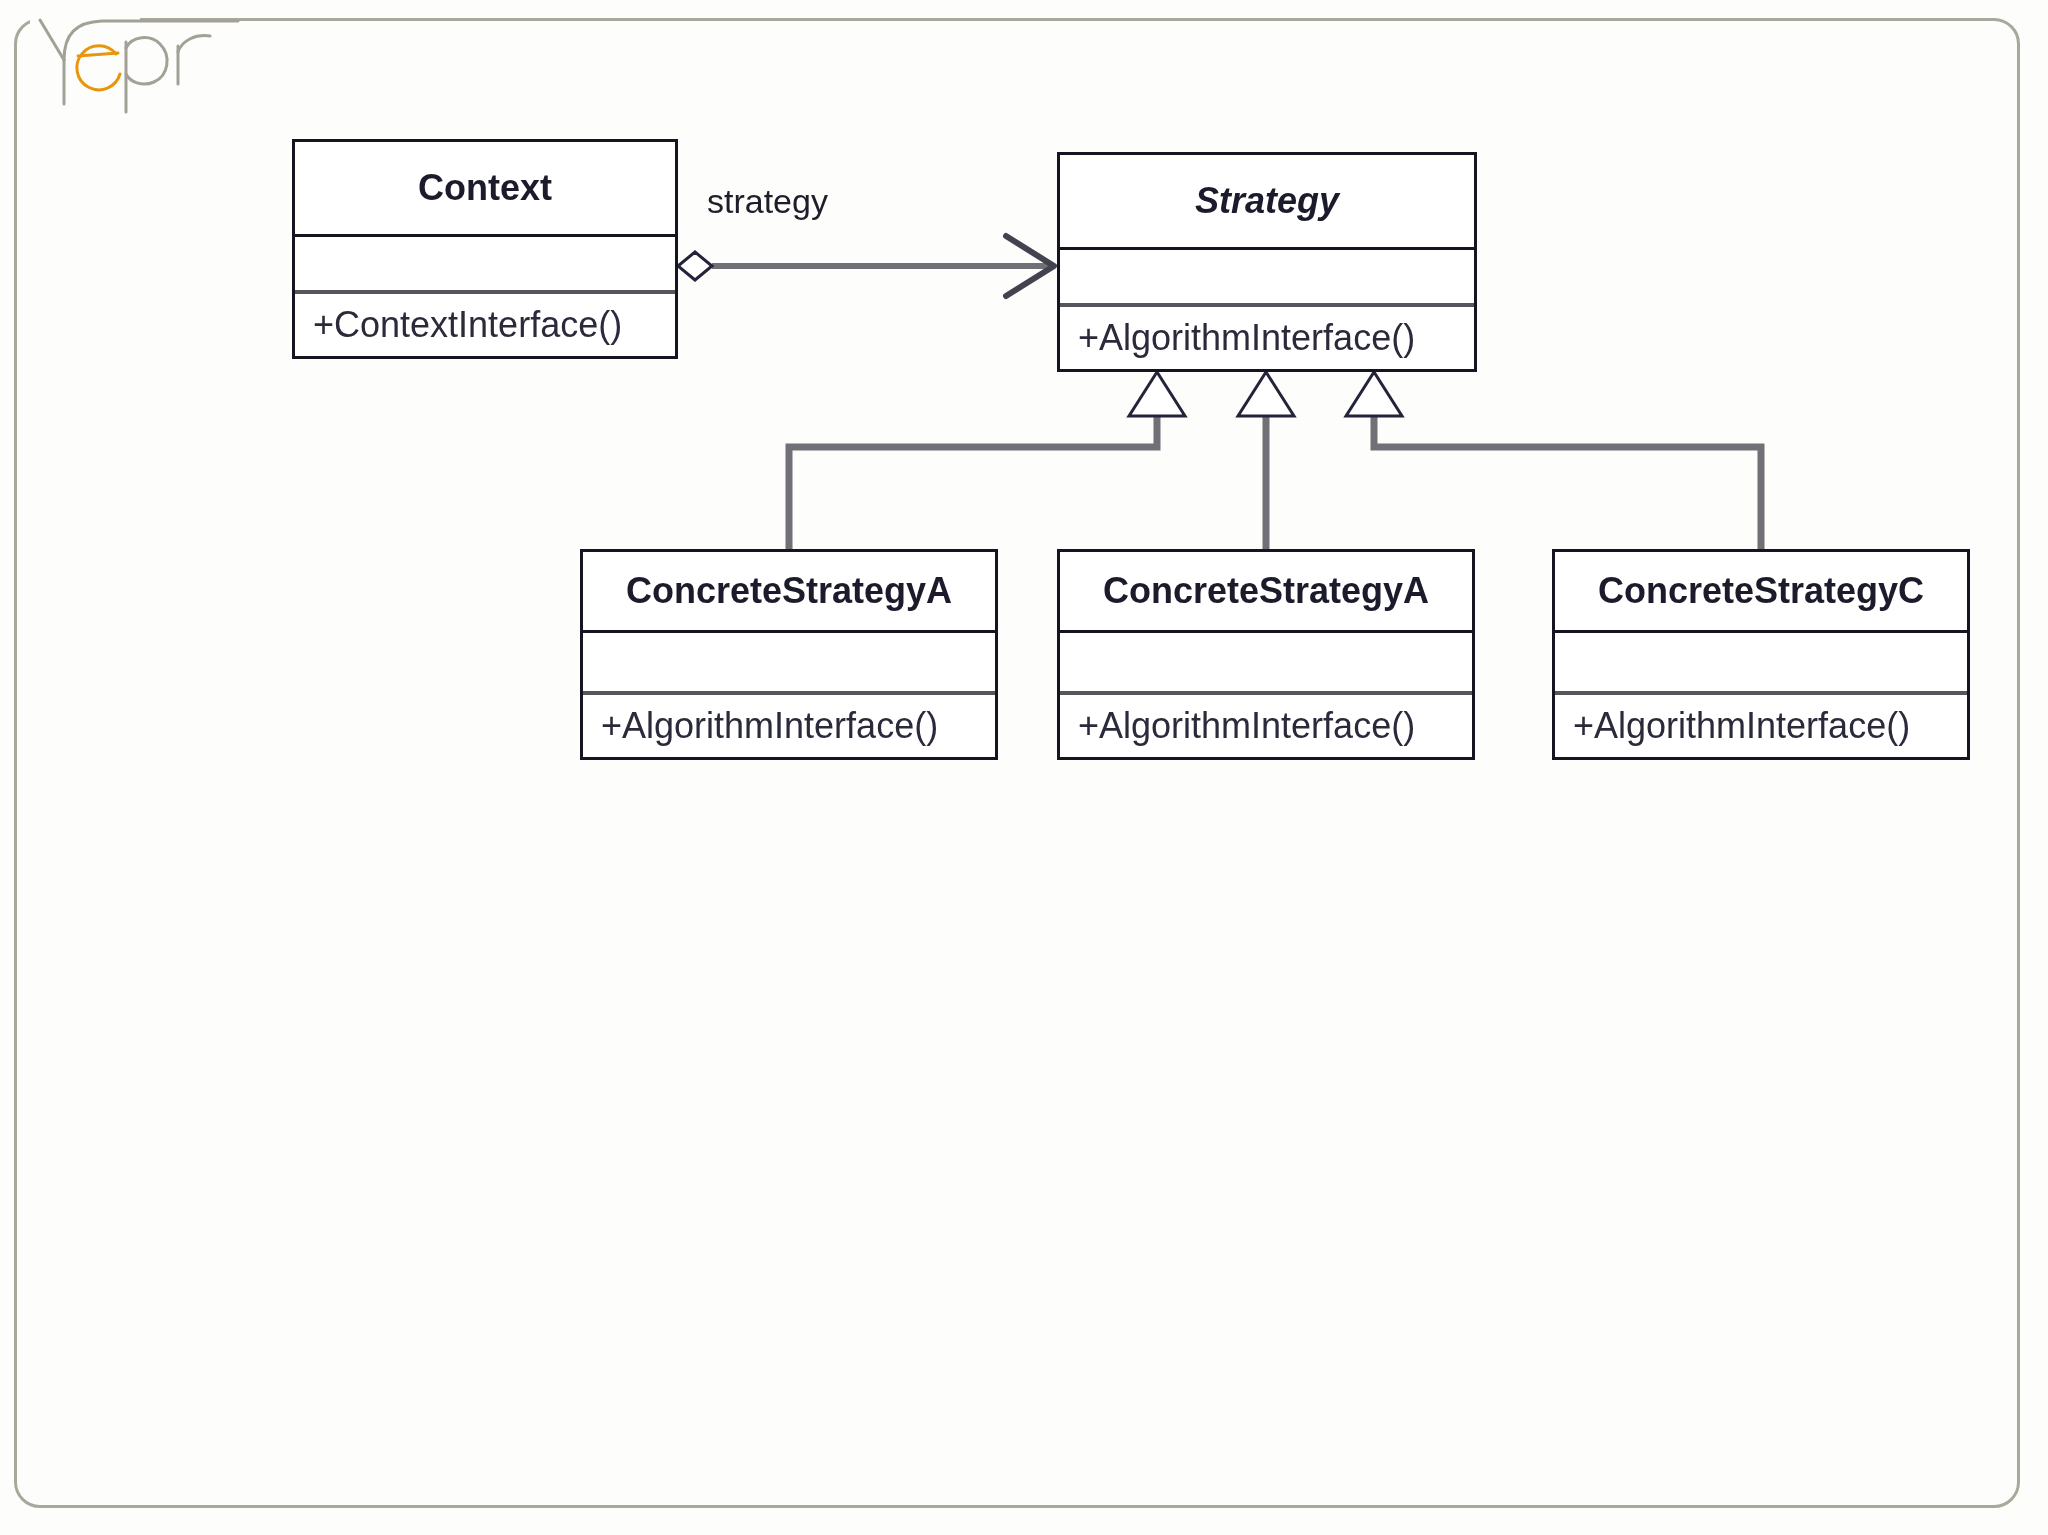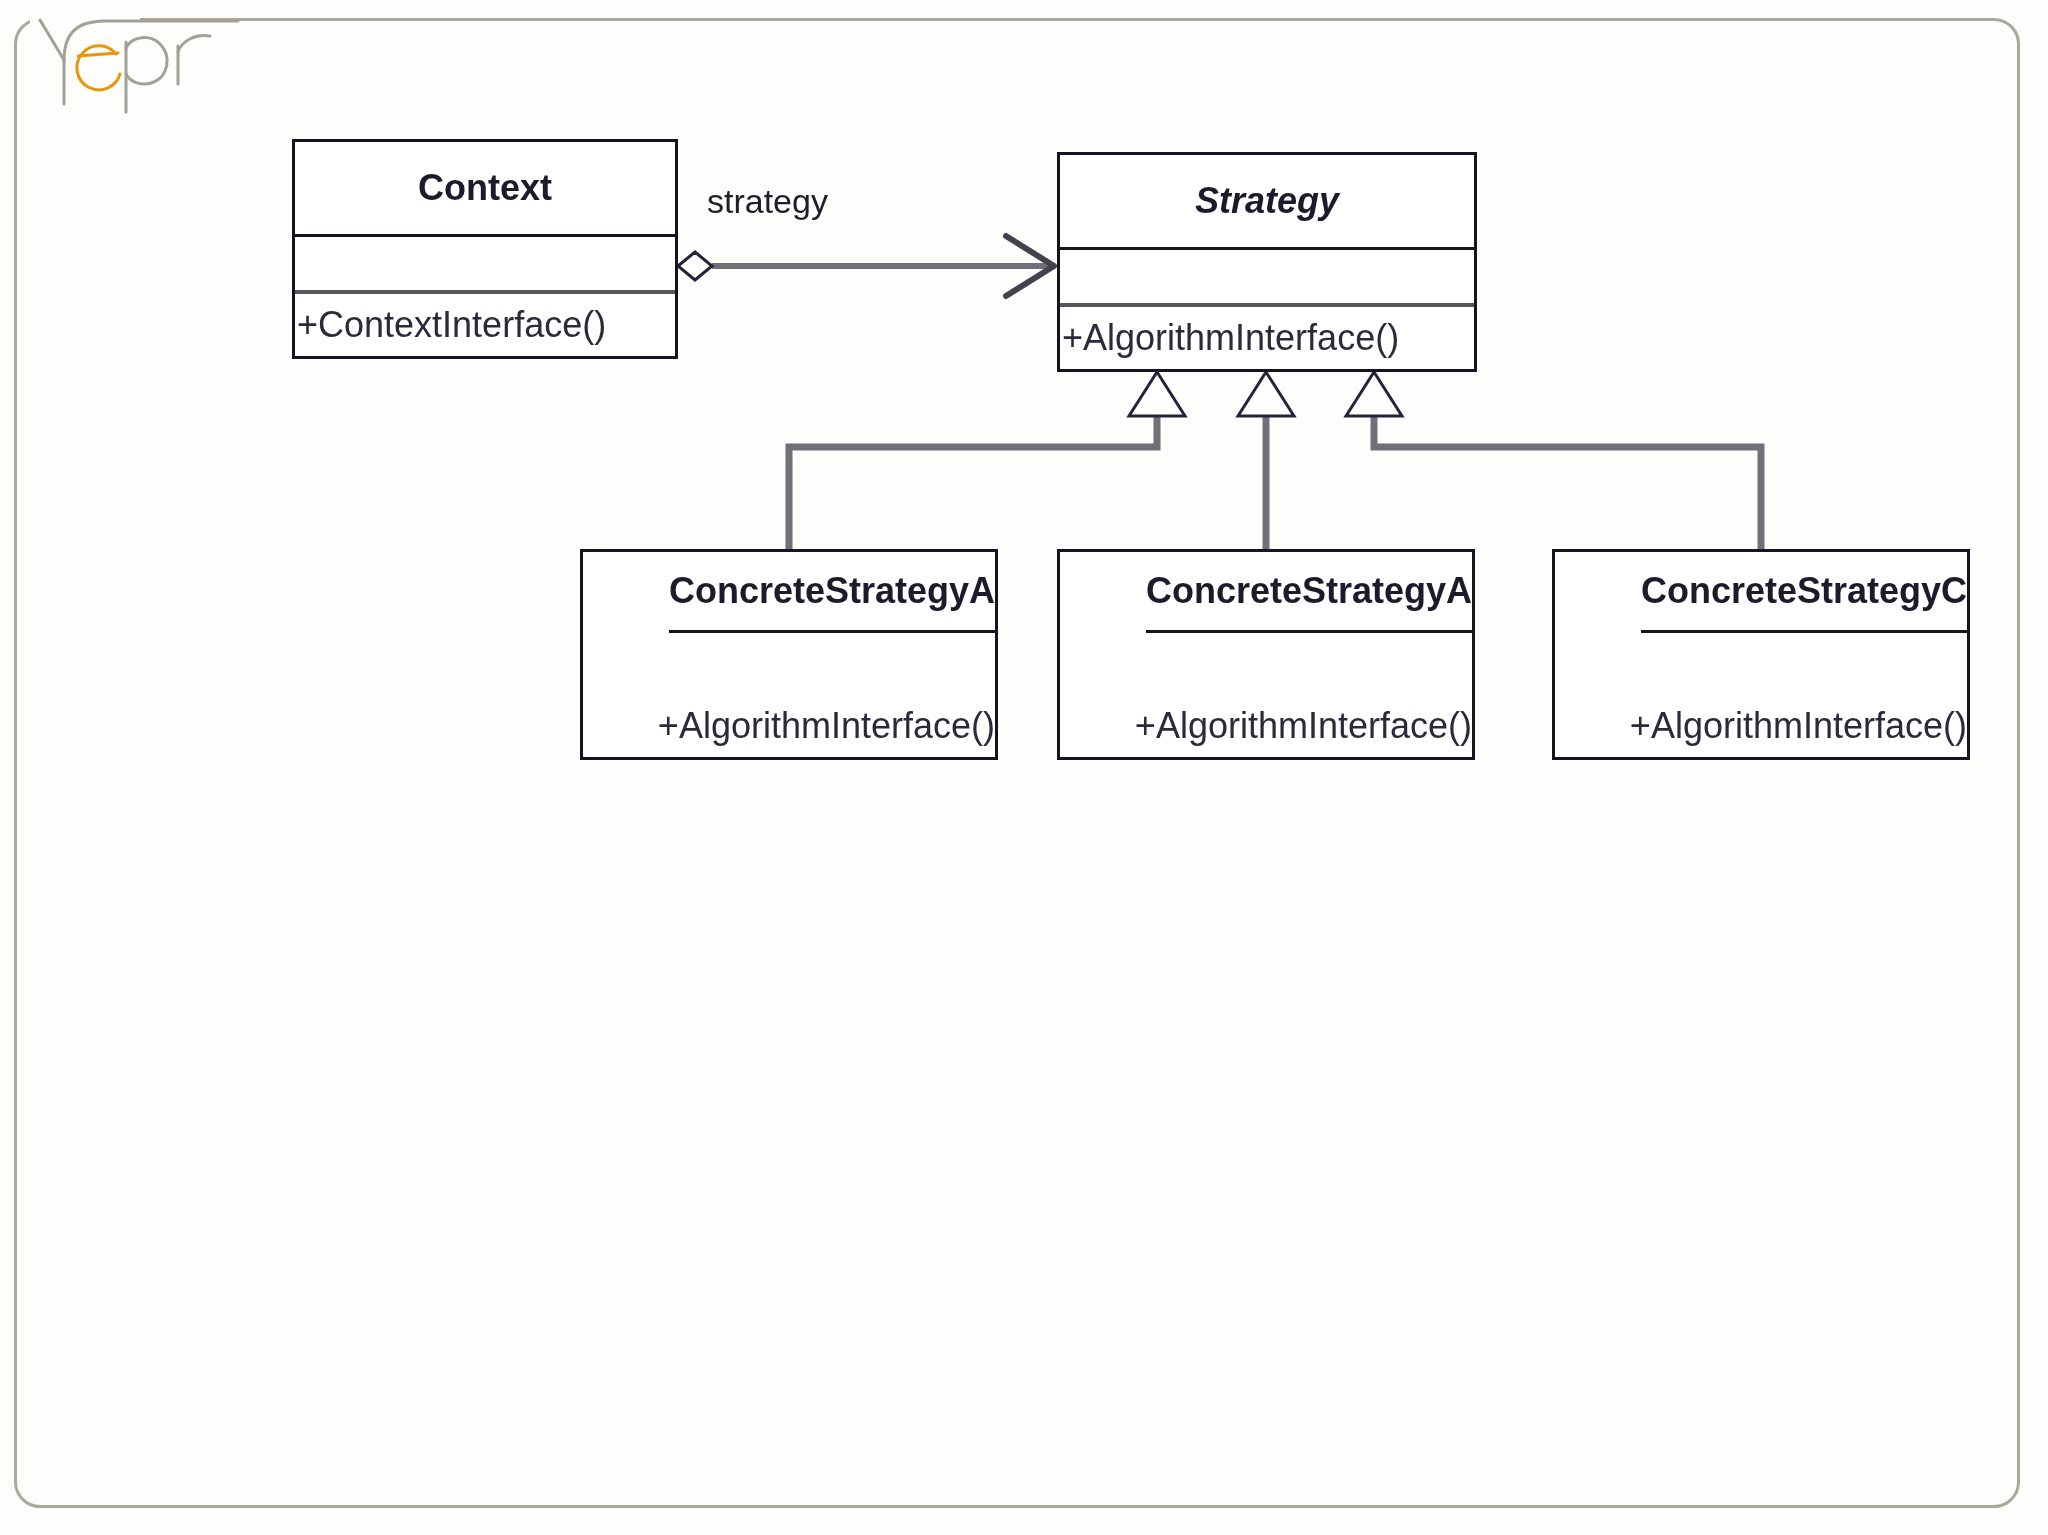--- a/index.html
+++ b/index.html
@@ -85,38 +85,38 @@
     background: #ffffff;
   }
   .uml-ops {
     flex: 0 0 auto;
     display: flex;
     align-items: center;
     justify-content: flex-start;
     color: #2a2a3a;
     white-space: nowrap;
     overflow: hidden;
-    padding-left: 2px;
+    padding-left: 18px;
   }
   
   #class-context {
     left: 292px; top: 139px; width: 386px; height: 220px;
   }
   #class-context .uml-name { height: 92px; font-size: 36px; }
   #class-context .uml-ops  { height: 62px; font-size: 36px; }
 
   #class-strategy {
     left: 1057px; top: 152px; width: 420px; height: 220px;
   }
   #class-strategy .uml-name { height: 92px; font-size: 36px; }
   #class-strategy .uml-ops  { height: 62px; font-size: 36px; }
 
   
   .concrete {
-    top: 549px; height: 211px; align-items: flex-end;
+    top: 549px; height: 211px;
   }
   .concrete .uml-name { height: 78px; font-size: 36px; }
   .concrete .uml-ops  { height: 62px; font-size: 36px; }
   #class-concrete-a { left: 580px;  width: 418px; }
   #class-concrete-b { left: 1057px; width: 418px; }
   #class-concrete-c { left: 1552px; width: 418px; }
 
   
   #label-strategy {
     position: absolute;

